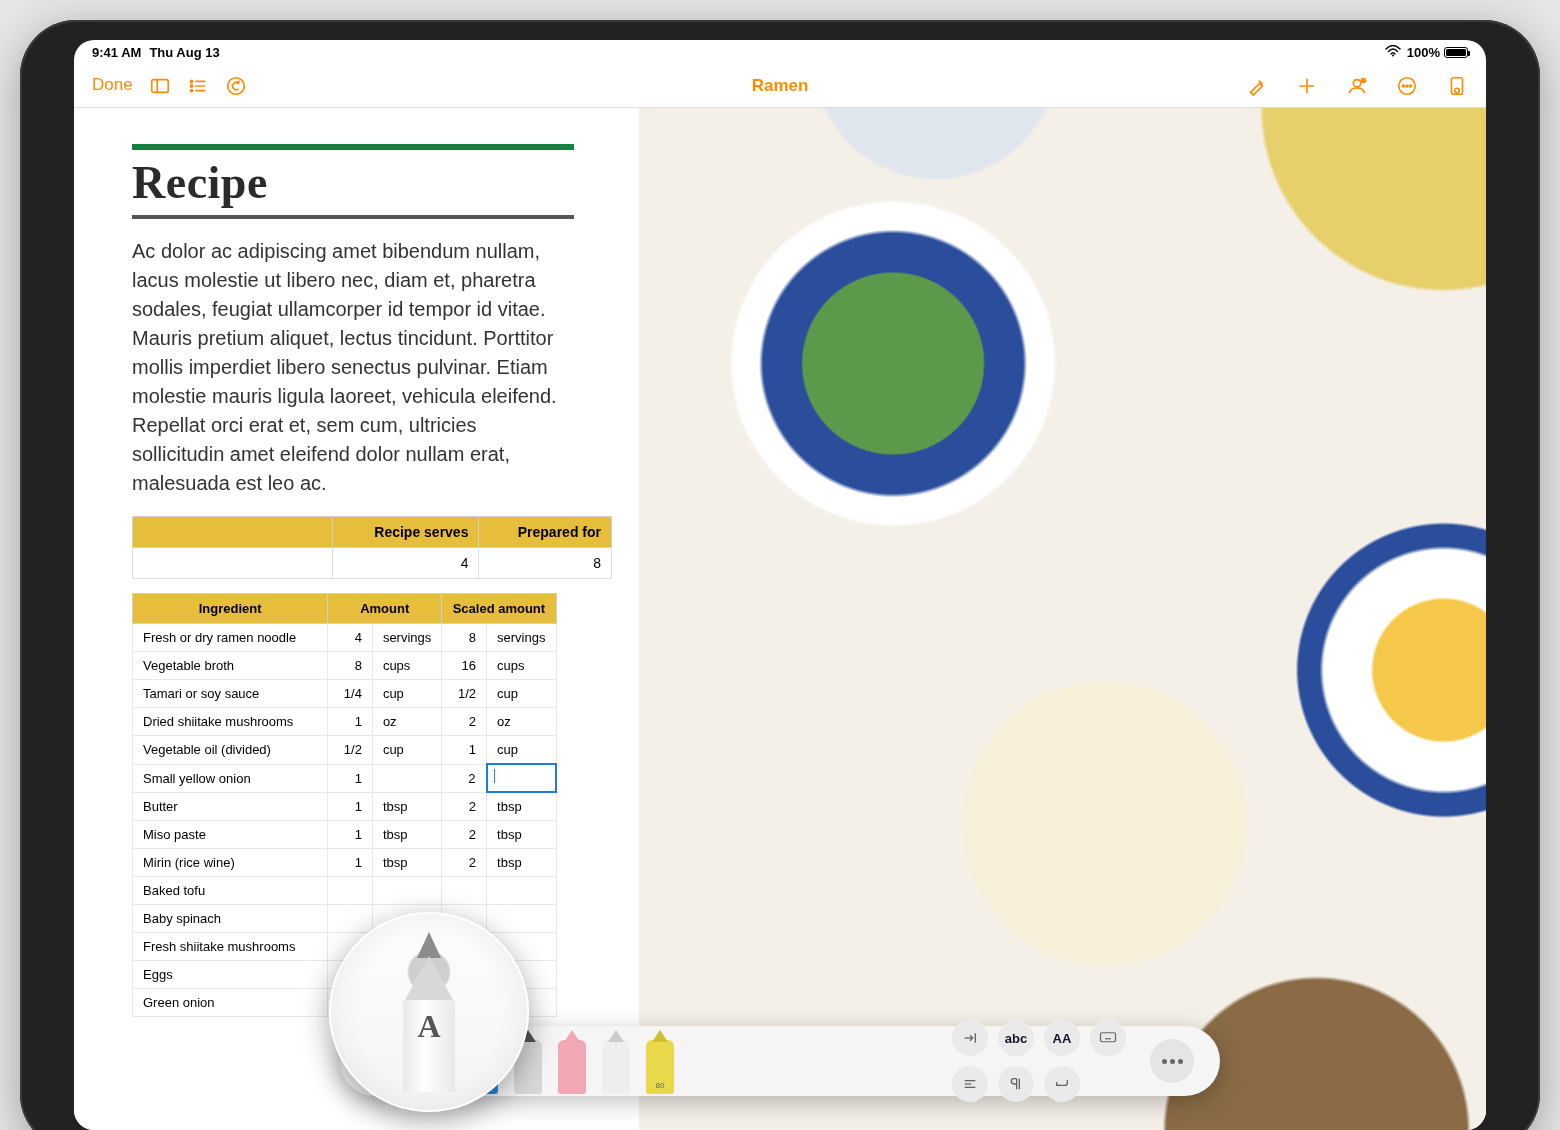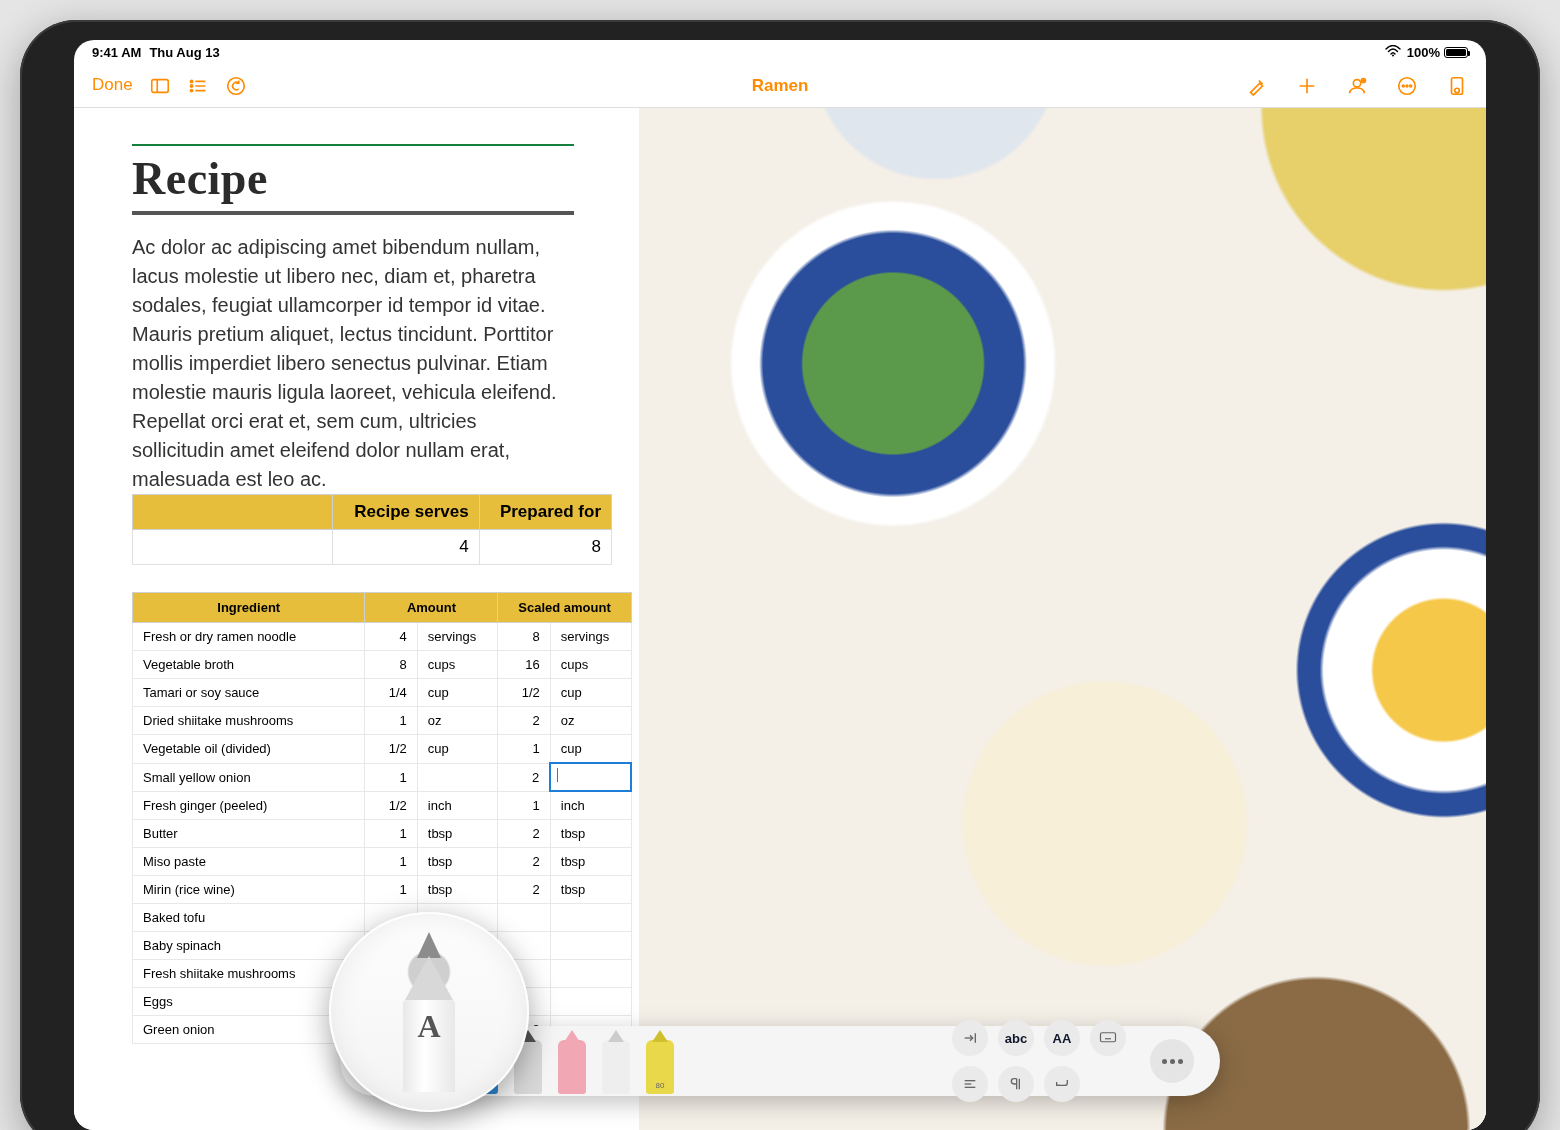--- a/index.html
+++ b/index.html
@@ -98,55 +98,56 @@
     width: 540px;
   }
   .content h1 {
     font-family: Georgia, "Times New Roman", serif;
     font-weight:700;
     font-size:46px;
     letter-spacing:.5px;
     color:#2b2b2b;
     padding-bottom:6px;
     border-bottom:4px solid #555;
-    border-top:2px solid #15803d;
+    border-top:6px solid #15803d;
     display:inline-block;
     width:100%;
     padding-top:6px;
   }
   .content p {
     margin-top:18px;
     font-size:20px;
     line-height:1.45;
     color:#333;
     max-width:520px;
   }
   table.serves {
+    margin-top:18px;
     border-collapse:collapse;
     width:480px;
-    font-size:17px;
+    font-size:14px;
     padding-left:43px;
   }
   table.serves th {
     background:#e7bd3c;
     font-weight:700;
     padding:7px 10px;
     text-align:right;
     border:1px solid #d0d0d0;
   }
   table.serves td {
     padding:7px 10px;
     text-align:right;
     border:1px solid #e0e0e0;
   }
   table.serves .empty-col { width:200px; }
   table.ing {
-    margin-top:27px;
+    margin-top:14px;
     border-collapse:collapse;
-    width:500px;
+    width:425px;
     font-size:13px;
   }
   table.ing thead th {
     background:#e7bd3c;
     font-weight:700;
     padding:7px 10px;
     border:1px solid #d0d0d0;
   }
   table.ing thead th:nth-child(1){text-align:center;}
   table.ing thead th:nth-child(2){text-align:center;}
@@ -458,27 +459,20 @@
                 <td>cup</td>
                 <td>1</td>
                 <td>cup</td>
               </tr>
               <tr>
                 <td>Small yellow onion</td>
                 <td>1</td>
                 <td></td>
                 <td>2</td>
                 <td class="active-cell"></td>
-              </tr>
-              <tr>
-                <td>Fresh ginger (peeled)</td>
-                <td>1/2</td>
-                <td>inch</td>
-                <td>1</td>
-                <td>inch</td>
               </tr>
               <tr>
                 <td>Butter</td>
                 <td>1</td>
                 <td>tbsp</td>
                 <td>2</td>
                 <td>tbsp</td>
               </tr>
               <tr>
                 <td>Miso paste</td>

